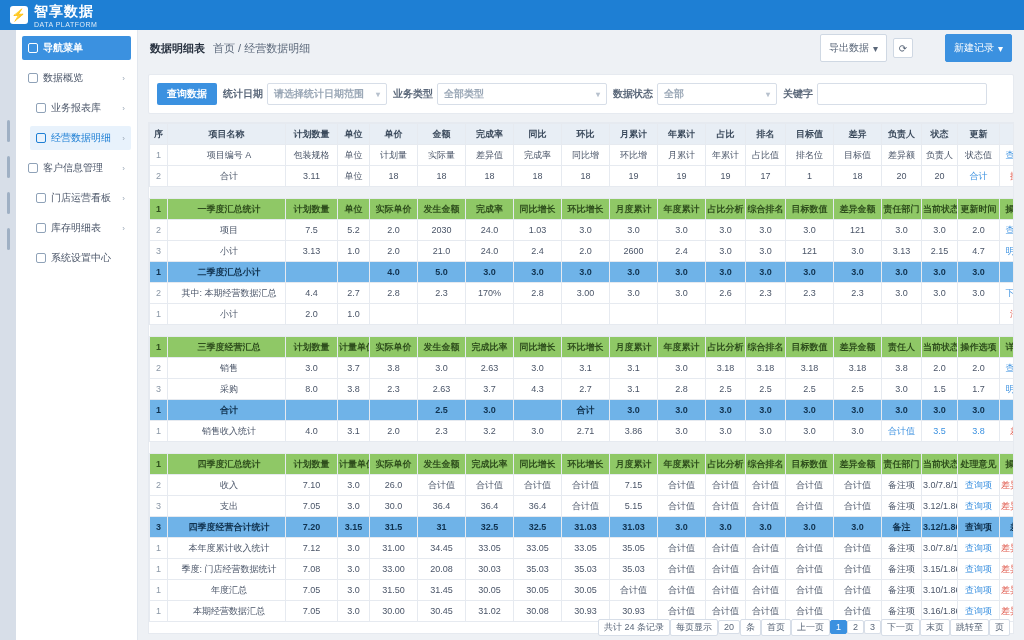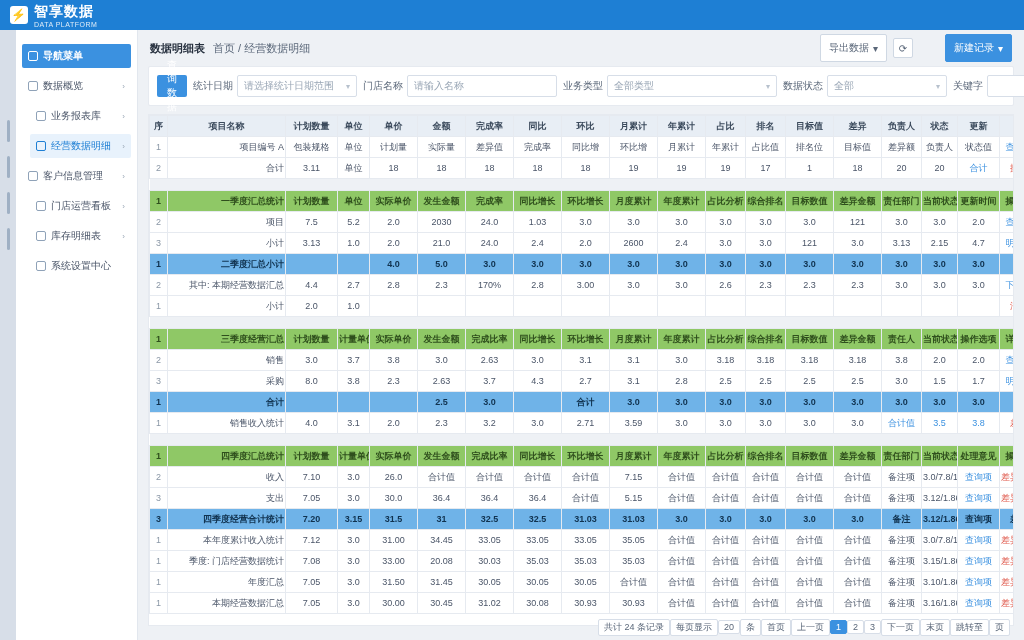--- a/index.html
+++ b/index.html
@@ -42,21 +42,21 @@
     position: absolute; top: 30px; left: 0; width: 16px; height: 610px;
     background: #d7dee8;
     display: flex; flex-direction: column; align-items: center; gap: 14px;
     padding-top: 90px;
   }
   #rail .dot { width: 3px; height: 22px; background: #9fb0c4; border-radius: 2px; }
   
   #sidebar {
     position: absolute; top: 30px; left: 16px; width: 122px; height: 610px;
     background: #fff; border-right: 1px solid #e2e7ee;
-    padding-top: 14px;
+    padding-top: 6px;
   }
   .side-item {
     height: 24px; margin: 0 6px 6px 6px; padding: 0 6px;
     display: flex; align-items: center; gap: 5px;
     font-size: 10px; color: #4a5568; border-radius: 2px;
   }
   .side-item .ic { width: 10px; height: 10px; border: 1px solid #8fa2b8; border-radius: 2px; flex: none; }
   .side-item .lbl { flex: 1; overflow: hidden; white-space: nowrap; }
   .side-item .chev { font-size: 8px; color: #9aa7b6; }
   .side-item.head { background: #3b91e0; color: #fff; font-weight: bold; }
@@ -83,23 +83,24 @@
     font-size: 10px; color: #5a6779; margin-left: 6px;
   }
   .pill.blue { background: #3b91e0; border-color: #3b91e0; color: #fff; margin-left: 32px; }
   .icon-btn {
     width: 20px; height: 20px; border: 1px solid #cfd8e3; background: #fff;
     border-radius: 2px; margin-left: 6px; display: flex; align-items: center;
     justify-content: center; font-size: 10px; color: #5a6779;
   }
   
   #filterbar {
-    margin: 0 10px; background: #fff; height: 40px; border-radius: 2px;
+    margin: 8px 10px; background: #fff; height: 40px; border-radius: 2px;
     display: flex; align-items: center; padding: 0 8px; gap: 6px;
     border: 1px solid #e6eaf0;
+    font-weight: bold;
   }
   .btn-primary {
     height: 22px; padding: 0 10px; background: #3b91e0; color: #fff;
     border-radius: 2px; font-size: 10px; display: flex; align-items: center;
   }
   .field { display: flex; align-items: center; gap: 4px; }
   .field .flabel { font-size: 10px; color: #5a6779; white-space: nowrap; }
   .field .finput {
     height: 22px; border: 1px solid #d7dee8; background: #fff; border-radius: 2px;
     display: flex; align-items: center; justify-content: space-between;
@@ -112,21 +113,21 @@
     height: 512px; overflow: hidden;
   }
   table { border-collapse: collapse; width: 100%; table-layout: fixed; }
   th, td {
     border: 1px solid #e6eaf0; height: 21px; font-size: 9px;
     text-align: center; color: #4a5568; overflow: hidden; white-space: nowrap;
   }
   thead th { background: #e8eef5; color: #3b4a5c; font-weight: bold; }
   tr.group-green td { background: #8fc866; color: #2f4f1d; font-weight: bold; }
   tr.group-blue td { background: #6fb3e8; color: #10324f; font-weight: bold; }
-  td.lft { text-align: right; padding-left: 6px; }
+  td.lft { text-align: center; padding-left: 6px; }
   td.link { color: #3b91e0; }
   td.redlink { color: #e05a4d; }
   td.idx { color: #8a97a6; }
   tr.spacer td { height: 12px; background: #eef1f5; border-left: none; border-right: none; }
   
   #footer {
     position: absolute; bottom: 0; left: 138px; width: 886px; height: 26px;
     display: flex; align-items: center; justify-content: flex-end;
     padding-right: 14px; font-size: 9px; color: #5a6779;
   }
@@ -213,26 +214,20 @@
 
   <div id="filterbar">
     <div class="btn-primary">
       <span>查询数据</span>
     </div>
     <div class="field">
       <span class="flabel">统计日期</span>
       <div class="finput w120">
         <span placeholder="请选择统计日期范围">请选择统计日期范围</span>
         <span class="cv">▾</span>
-      </div>
-    </div>
-    <div class="field">
-      <span class="flabel">门店名称</span>
-      <div class="finput w150">
-        <span placeholder="请输入名称">请输入名称</span>
       </div>
     </div>
     <div class="field">
       <span class="flabel">业务类型</span>
       <div class="finput w170">
         <span>全部类型</span>
         <span class="cv">▾</span>
       </div>
     </div>
     <div class="field">
@@ -558,21 +553,21 @@
           <tr>
             <td class="idx">1</td>
             <td class="lft">销售收入统计</td>
             <td>4.0</td>
             <td>3.1</td>
             <td>2.0</td>
             <td>2.3</td>
             <td>3.2</td>
             <td>3.0</td>
             <td>2.71</td>
-            <td>3.59</td>
+            <td>3.86</td>
             <td>3.0</td>
             <td>3.0</td>
             <td>3.0</td>
             <td>3.0</td>
             <td>3.0</td>
             <td class="link">合计值</td>
             <td class="link">3.5</td>
             <td class="link">3.8</td>
             <td class="redlink">差异项</td>
           </tr>

